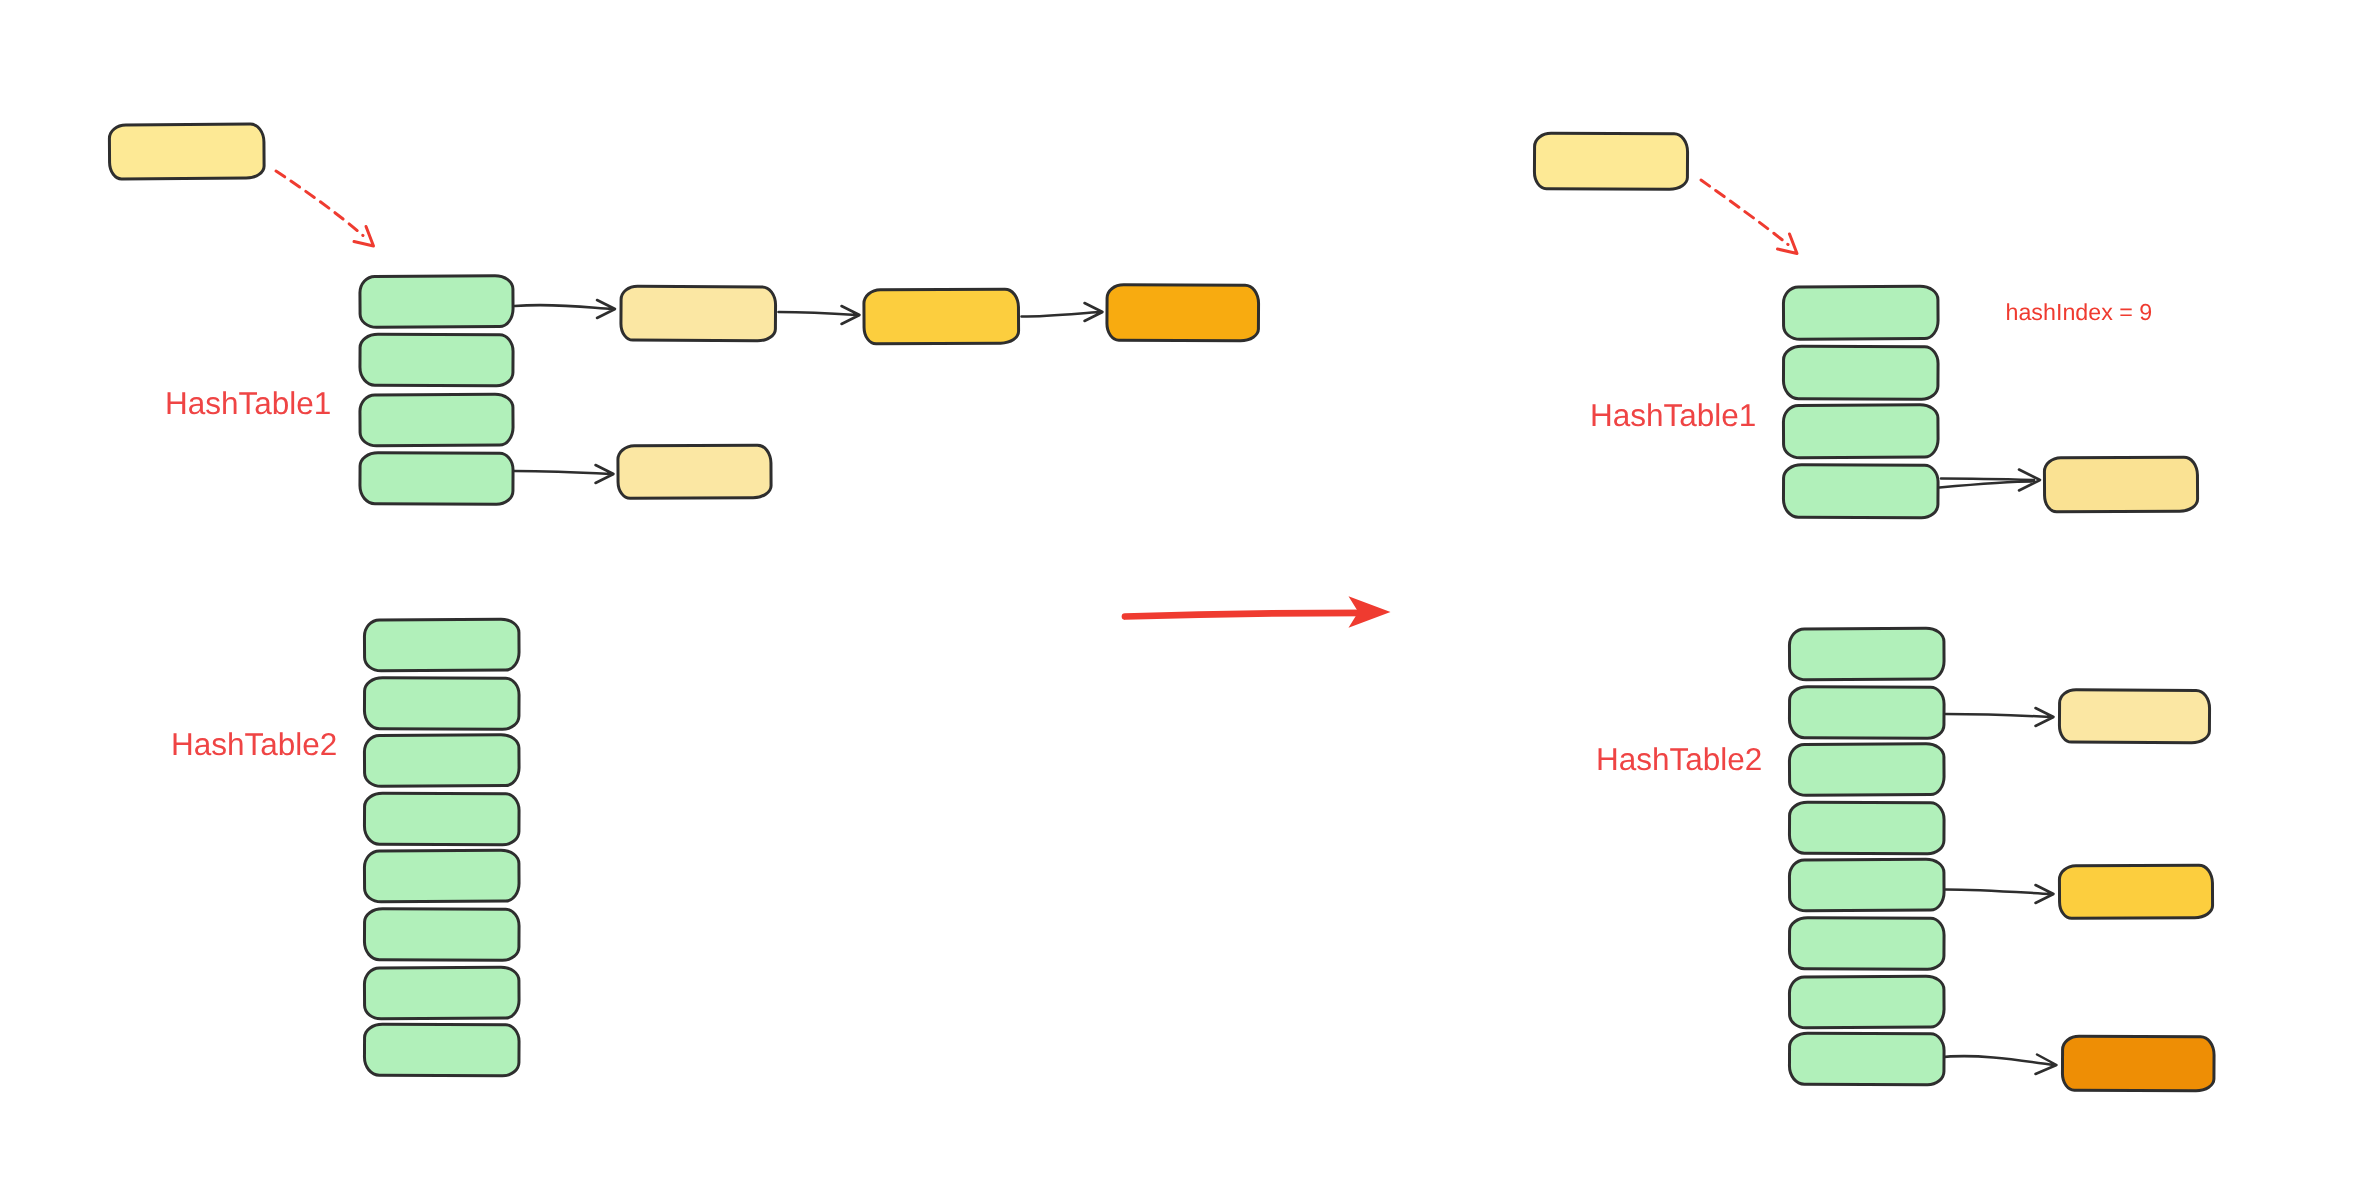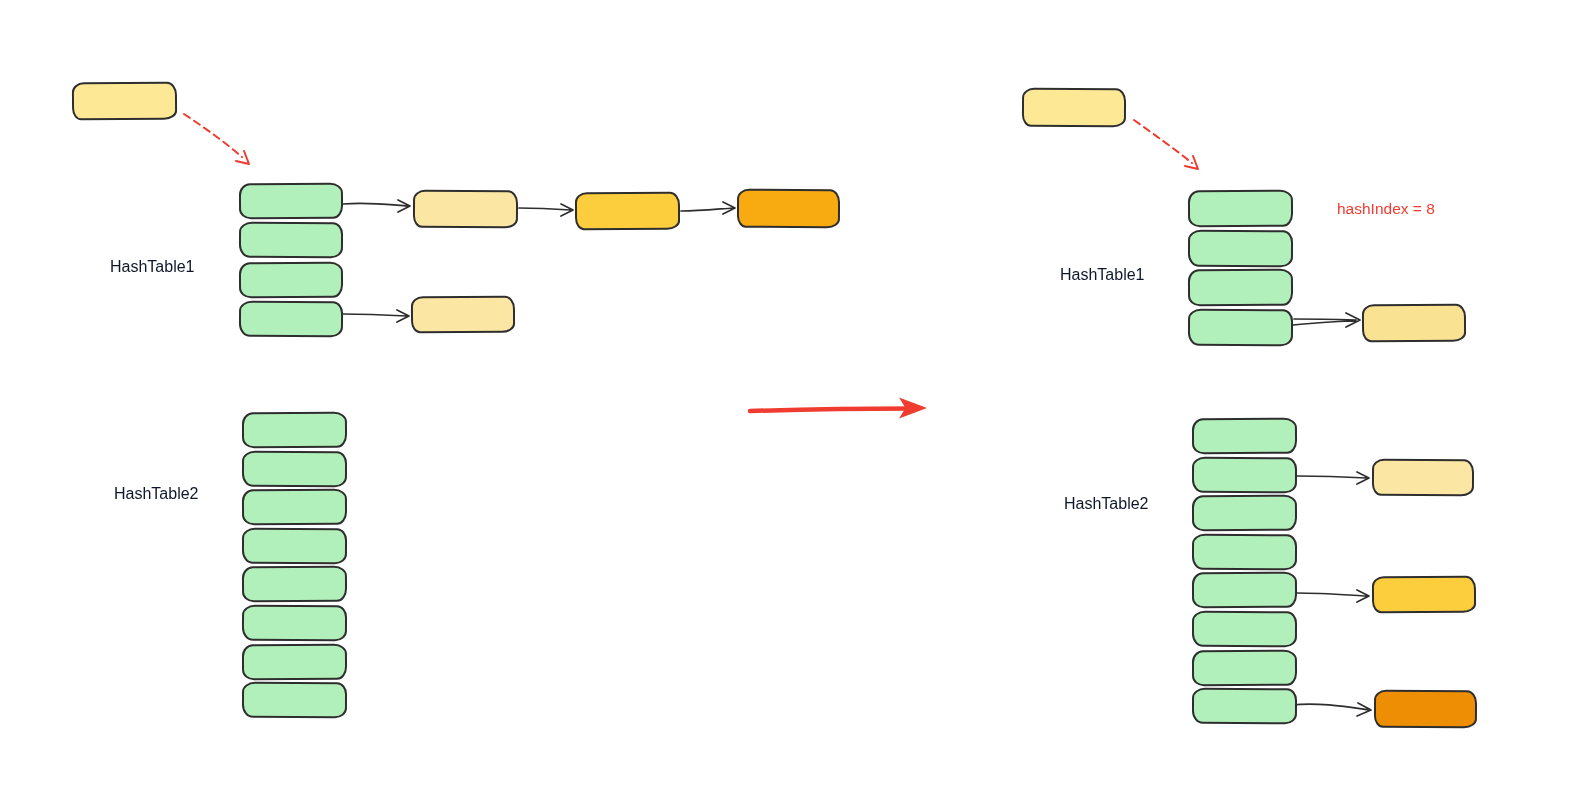--- a/index.html
+++ b/index.html
@@ -20,21 +20,21 @@
   .n-orange{background:#f8ab10;}
   .n-dkorange{background:#ee8e05;}
   .stack{position:absolute;display:flex;flex-direction:column;gap:var(--gap,3px);}
   .bucket{
     width:var(--w,104px);height:var(--h,36px);box-sizing:border-box;
     background:#b1f0ba;border:2px solid #2e2e2e;
     border-radius:11px 13px 10px 12px / 12px 10px 13px 10px;
   }
   .bucket:nth-child(odd){transform:rotate(-0.35deg);}
   .bucket:nth-child(even){transform:rotate(0.3deg);border-radius:13px 10px 12px 11px / 10px 12px 10px 13px;}
-  .lbl{position:absolute;font-size:16px;color:#0f172a;white-space:nowrap;}
+  .lbl{position:absolute;font-size:21px;color:#ef4444;white-space:nowrap;}
   .ann{position:absolute;font-size:15.5px;color:#ef3b30;white-space:nowrap;}
   .ink-stroke{stroke:#2e2e2e;stroke-width:1.7;fill:none;stroke-linecap:round;stroke-linejoin:round;}
   .red-dash{stroke:#ef3b30;stroke-width:2;fill:none;stroke-linecap:round;stroke-dasharray:7 5;}
   .red-solid{stroke:#ef3b30;stroke-width:2;fill:none;stroke-linecap:round;stroke-linejoin:round;}
   .red-thick{stroke:#ef3b30;stroke-width:4.5;fill:none;stroke-linecap:round;}
   .red-fill{fill:#ef3b30;stroke:none;}
 </style>
 </head>
 <body>
 
@@ -83,21 +83,21 @@
       <div class="bucket"></div>
       <div class="bucket"></div>
       <div class="bucket"></div>
       <div class="bucket"></div>
       <div class="bucket"></div>
       <div class="bucket"></div>
     </div>
 
   <div class="box key" style="left:1022px;top:88px;width:104px;height:39px;transform:rotate(.3deg);"></div>
 
-  <div class="ann" style="left:1337px;top:200px;">hashIndex = 8</div>
+  <div class="ann" style="left:1337px;top:200px;">hashIndex = 9</div>
 
   <div class="lbl" style="left:1060px;top:266px;">HashTable1</div>
   <div class="stack" style="left:1188px;top:190px;--w:105px;--h:37px;--gap:2.6px;">
       <div class="bucket"></div>
       <div class="bucket"></div>
       <div class="bucket"></div>
       <div class="bucket"></div>
     </div>
   <div class="box n-yellow" style="left:1362px;top:304px;width:104px;height:38px;transform:rotate(-.3deg);"></div>
 

